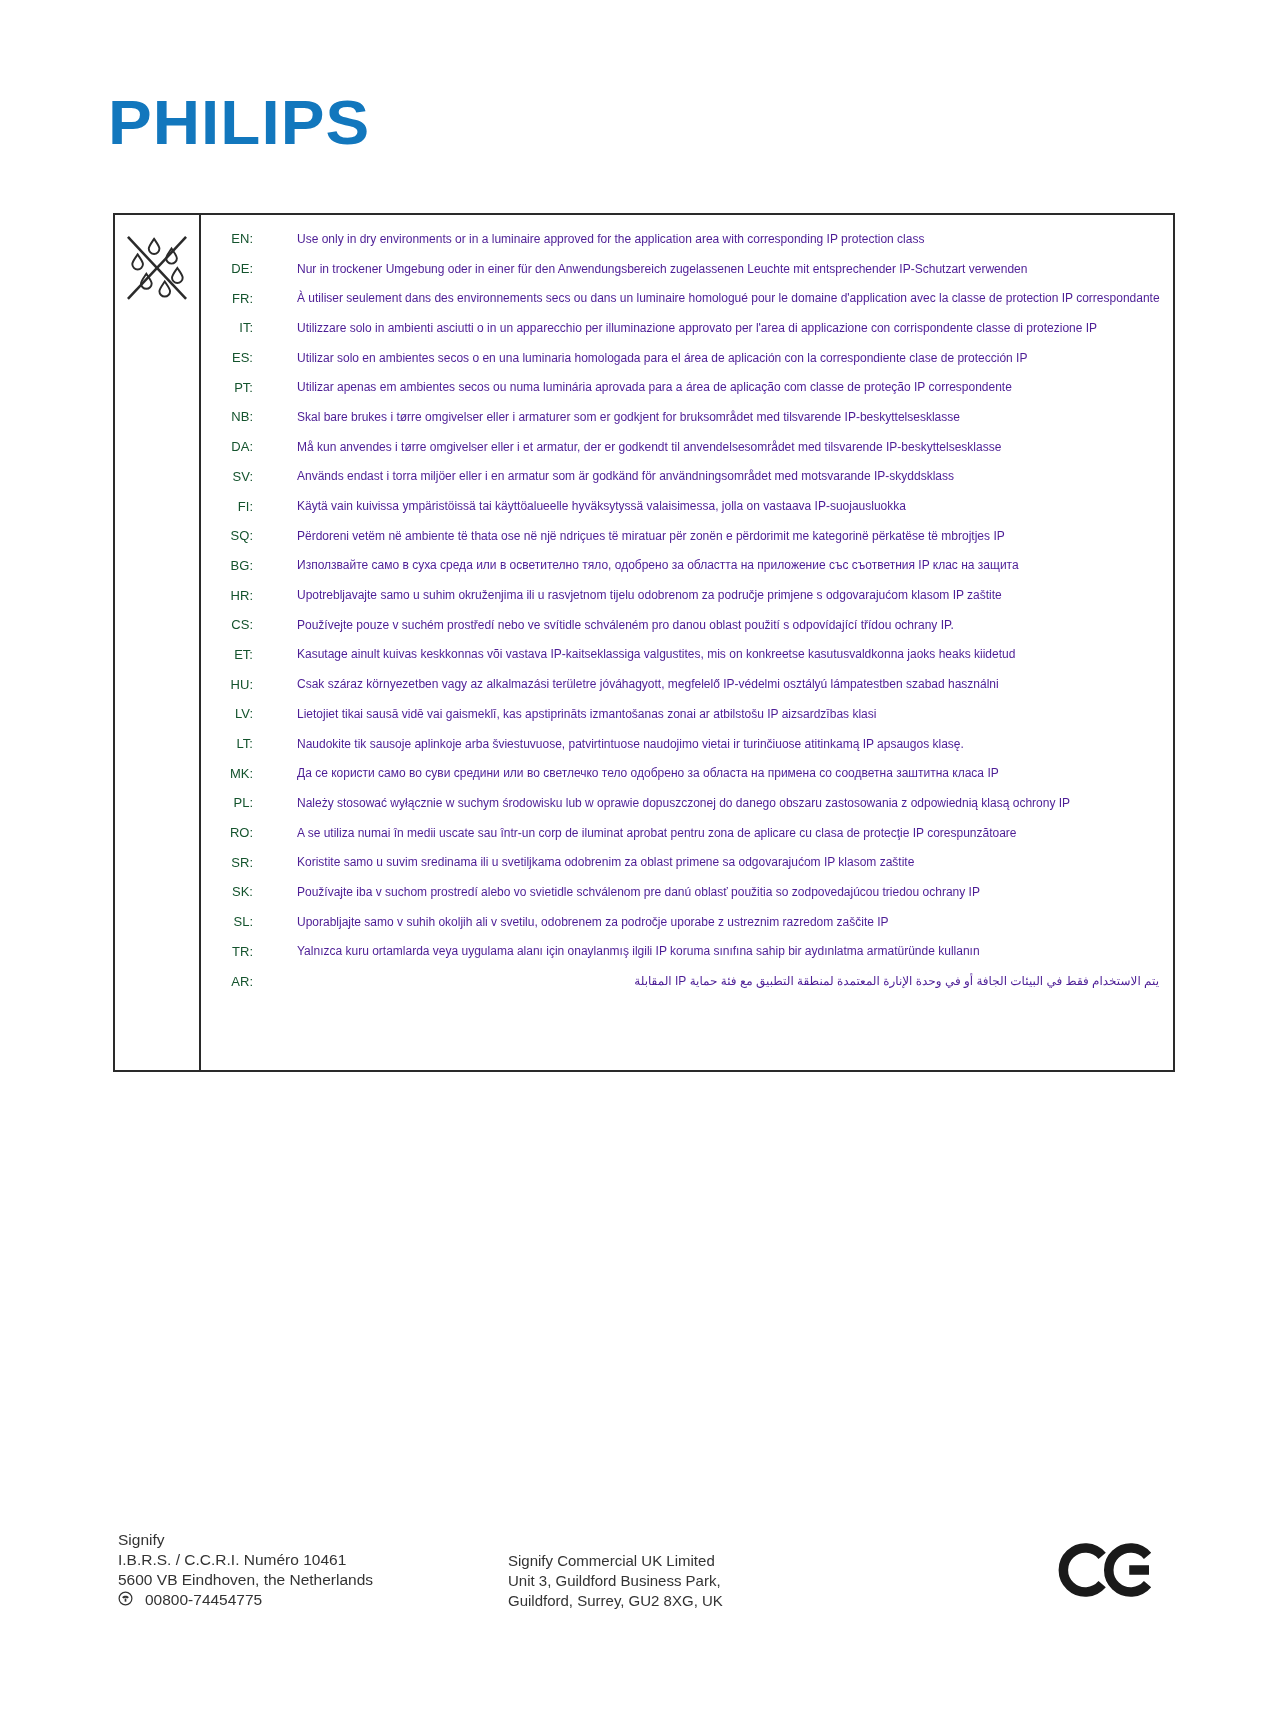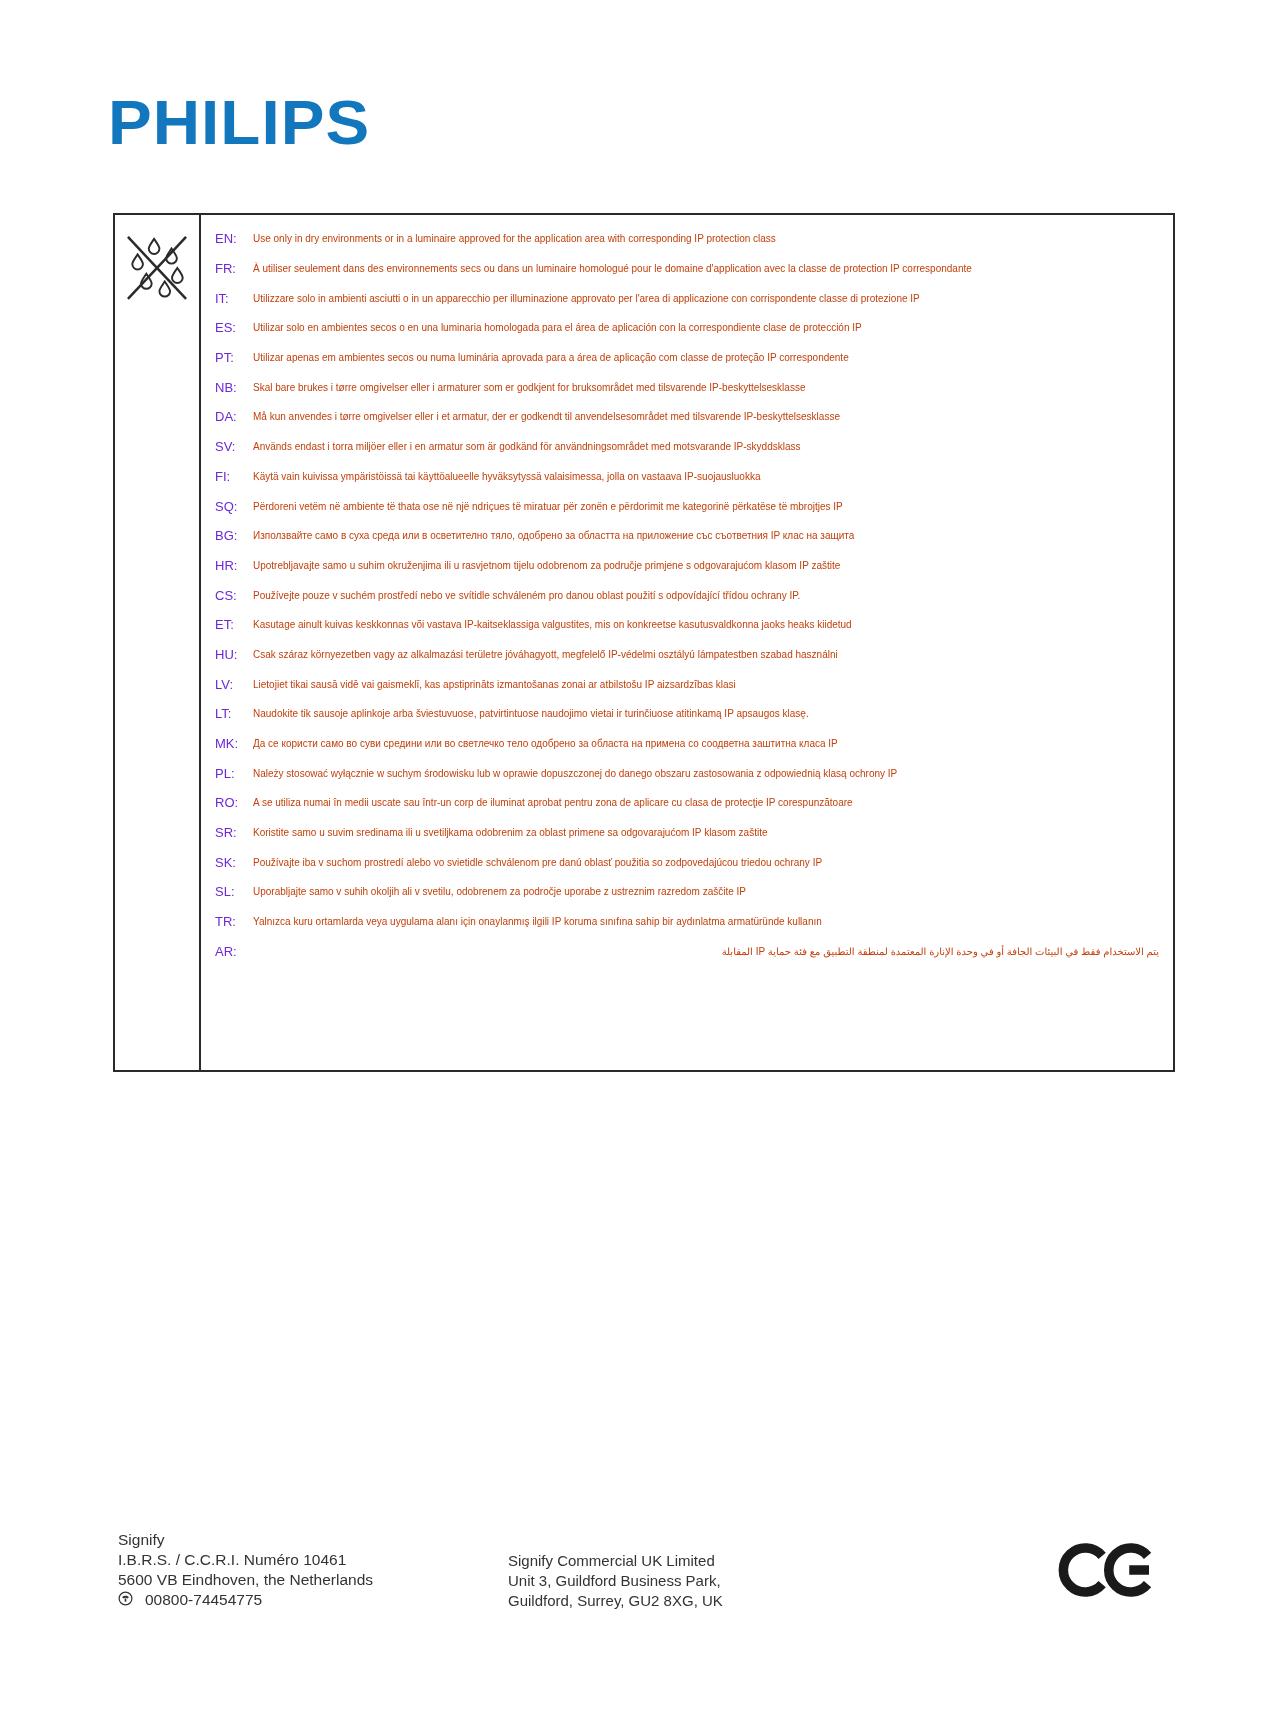--- a/index.html
+++ b/index.html
@@ -16,22 +16,22 @@
     position:absolute; left:113px; top:213px; width:1062px; height:859px;
     border:2px solid #2a2a2a; display:flex; box-sizing:border-box; background:#fff;
   }
   .icon-cell {
     width:86px; flex:0 0 86px; border-right:2px solid #2a2a2a;
     display:flex; justify-content:center; align-items:flex-start; padding-top:16px;
     box-sizing:border-box;
   }
   .rows { flex:1; padding:9px 12px 0 14px; overflow:hidden; }
   .lang-row { display:flex; height:29.7px; align-items:center; white-space:nowrap; }
-  .lang-row .code { flex:0 0 38px; width:38px; font-size:13px; color:#6d28d9; }
-  .lang-row .text { font-size:10px; color:#c2410c; }
+  .lang-row .code { flex:0 0 38px; width:38px; font-size:13px; color:#14532d;text-align:right; }
+  .lang-row .text { font-size:12px; color:#4c1d95;margin-left:44px; }
   .lang-row.rtl .text { flex:1; text-align:right; direction:rtl; padding-right:2px; }
   .footer-left  { position:absolute; left:110px; top:1530px; font-size:15.5px; line-height:20px; color:#333;margin-left:8px; }
   .footer-center{ position:absolute; left:508px; top:1551px; font-size:15px; line-height:20px; color:#333; }
   .phone-line { display:flex; align-items:center; gap:11px; }
   .phone-circle { display:inline-block; margin-right:1px; position:relative; top:1px; }
   .ce-mark { position:absolute; left:1056px; top:1531px; }
 </style>
 </head>
 <body>
 
@@ -49,20 +49,24 @@
         <path d="M40,52 C43,56.5 45.5,59.5 45.5,62 A5.5 5.5 0 1 1 34.5,62 C34.5,59.5 37,56.5 40,52 Z"></path>
         <path d="M53,38 C56,42.5 58.5,45.5 58.5,48 A5.5 5.5 0 1 1 47.5,48 C47.5,45.5 50,42.5 53,38 Z"></path>
         <path d="M2,6 L62,70" stroke-width="2.6"></path>
         <path d="M62,6 L2,70" stroke-width="2.6"></path>
       </svg>
     </div>
     <div class="rows" id="rows">
         <div class="lang-row">
           <span class="code">EN:</span>
           <span class="text">Use only in dry environments or in a luminaire approved for the application area with corresponding IP protection class</span>
+        </div>
+        <div class="lang-row">
+          <span class="code">DE:</span>
+          <span class="text">Nur in trockener Umgebung oder in einer für den Anwendungsbereich zugelassenen Leuchte mit entsprechender IP-Schutzart verwenden</span>
         </div>
         <div class="lang-row">
           <span class="code">FR:</span>
           <span class="text">À utiliser seulement dans des environnements secs ou dans un luminaire homologué pour le domaine d'application avec la classe de protection IP correspondante</span>
         </div>
         <div class="lang-row">
           <span class="code">IT:</span>
           <span class="text">Utilizzare solo in ambienti asciutti o in un apparecchio per illuminazione approvato per l'area di applicazione con corrispondente classe di protezione IP</span>
         </div>
         <div class="lang-row">

